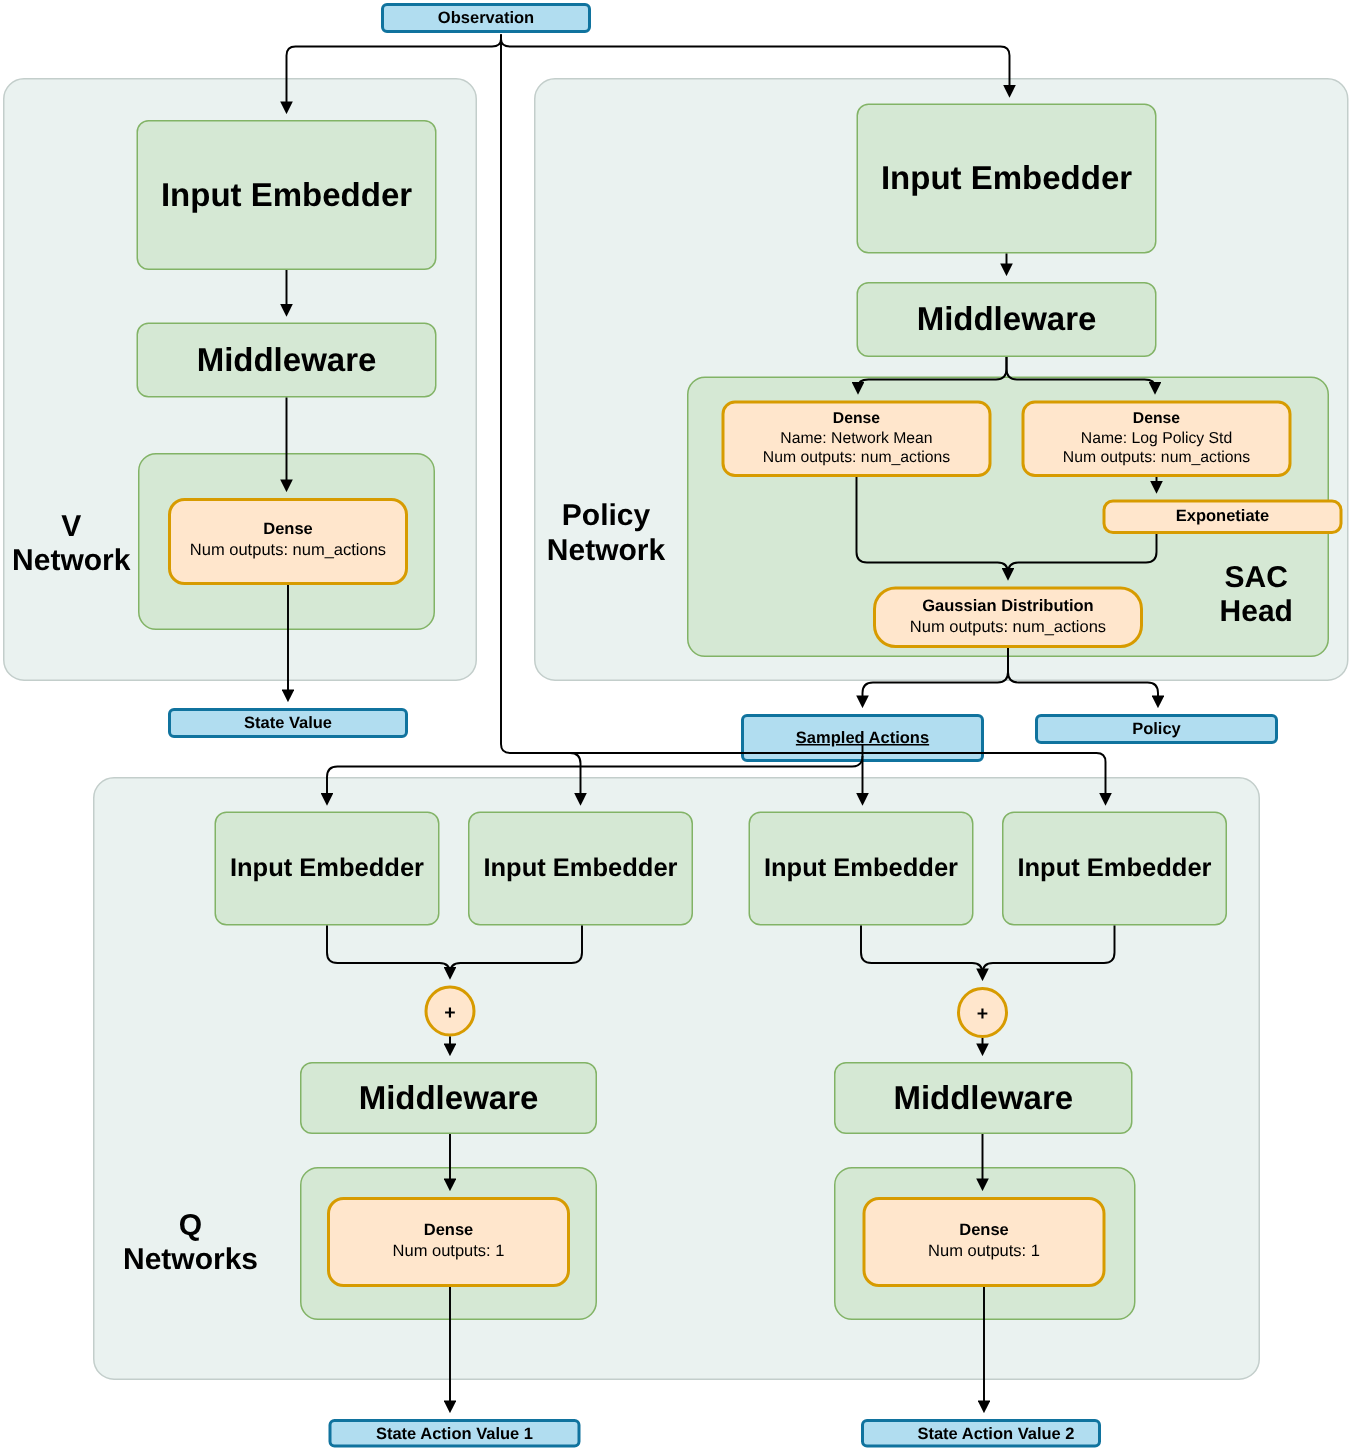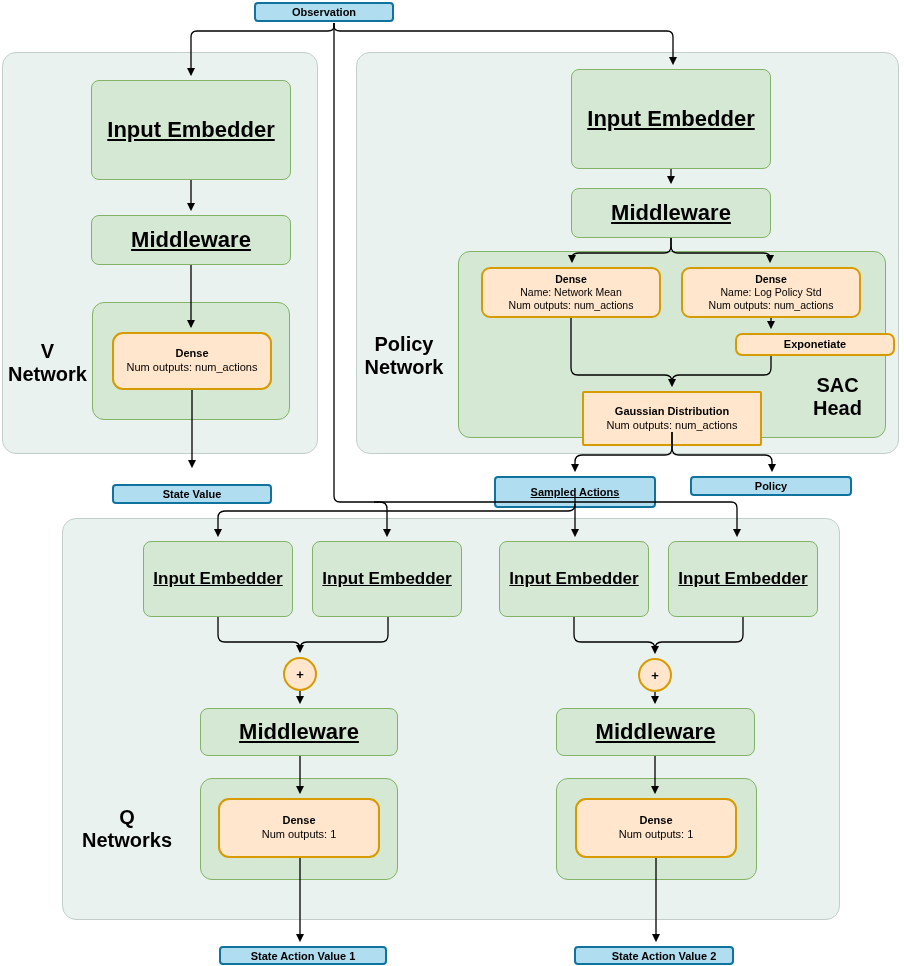--- a/index.html
+++ b/index.html
@@ -20,21 +20,21 @@
   .container-green{
     background:#d5e8d4;
     border:1.5px solid #82b366;
     border-radius:12px;
   }
   .box-green{
     background:#d5e8d4;
     border:1.5px solid #82b366;
     border-radius:8px;
     display:flex;align-items:center;justify-content:center;
-    font-weight:bold;text-align:center;text-decoration:underline;
+    font-weight:bold;text-align:center;
   }
   .box-blue{
     background:#b1ddf0;
     border:2px solid #10739e;
     border-radius:4px;
     display:flex;align-items:center;justify-content:center;
     font-weight:bold;font-size:11px;text-align:center;
   }
   .box-orange{
     background:#ffe6cc;
@@ -91,39 +91,39 @@
 
   <div class="abs box-blue node" style="left:254px;top:2px;width:140px;height:20px;">Observation</div>
 
   <div class="abs box-green fs22 node" style="left:91px;top:80px;width:200px;height:100px;">Input Embedder</div>
   <div class="abs box-green fs22 node" style="left:91px;top:215px;width:200px;height:50px;">Middleware</div>
   <div class="abs container-green node" style="left:92px;top:302px;width:198px;height:118px;"></div>
   <div class="abs box-orange node" style="left:112px;top:332px;width:160px;height:58px;z-index:4;">
     <span class="ttl">Dense</span>
     <span>Num outputs: num_actions</span>
   </div>
-  <div class="abs box-blue node" style="left:112px;top:484px;width:160px;height:20px;">State Value</div>
+  <div class="abs box-blue node" style="left:112px;top:472px;width:160px;height:20px;">State Value</div>
 
   <div class="abs box-green fs22 node" style="left:571px;top:69px;width:200px;height:100px;">Input Embedder</div>
   <div class="abs box-green fs22 node" style="left:571px;top:188px;width:200px;height:50px;">Middleware</div>
 
   <div class="abs box-orange node" style="left:481px;top:267px;width:180px;height:51px;z-index:4;border-radius:9px;font-size:10.5px;">
     <span class="ttl">Dense</span>
     <span>Name: Network Mean</span>
     <span>Num outputs: num_actions</span>
   </div>
   <div class="abs box-orange node" style="left:681px;top:267px;width:180px;height:51px;z-index:4;border-radius:9px;font-size:10.5px;">
     <span class="ttl">Dense</span>
     <span>Name: Log Policy Std</span>
     <span>Num outputs: num_actions</span>
   </div>
   <div class="abs box-orange node" style="left:691px;top:333px;width:160px;height:23px;border-radius:7px;margin-left:44px;">
     <span class="ttl">Exponetiate</span>
   </div>
-  <div class="abs box-orange node" style="left:582px;top:391px;width:180px;height:55px;border-radius:2px;">
+  <div class="abs box-orange node" style="left:582px;top:391px;width:180px;height:41px;border-radius:15px;">
     <span class="ttl">Gaussian Distribution</span>
     <span>Num outputs: num_actions</span>
   </div>
 
   <div class="abs box-blue node" style="left:494px;top:476px;width:162px;height:32px;text-decoration:underline;">Sampled Actions</div>
   <div class="abs box-blue node" style="left:690px;top:476px;width:162px;height:20px;">Policy</div>
 
   <div class="abs box-green fs17 node" style="left:143px;top:541px;width:150px;height:76px;">Input Embedder</div>
   <div class="abs box-green fs17 node" style="left:312px;top:541px;width:150px;height:76px;">Input Embedder</div>
   <div class="abs box-green fs17 node" style="left:499px;top:541px;width:150px;height:76px;">Input Embedder</div>

